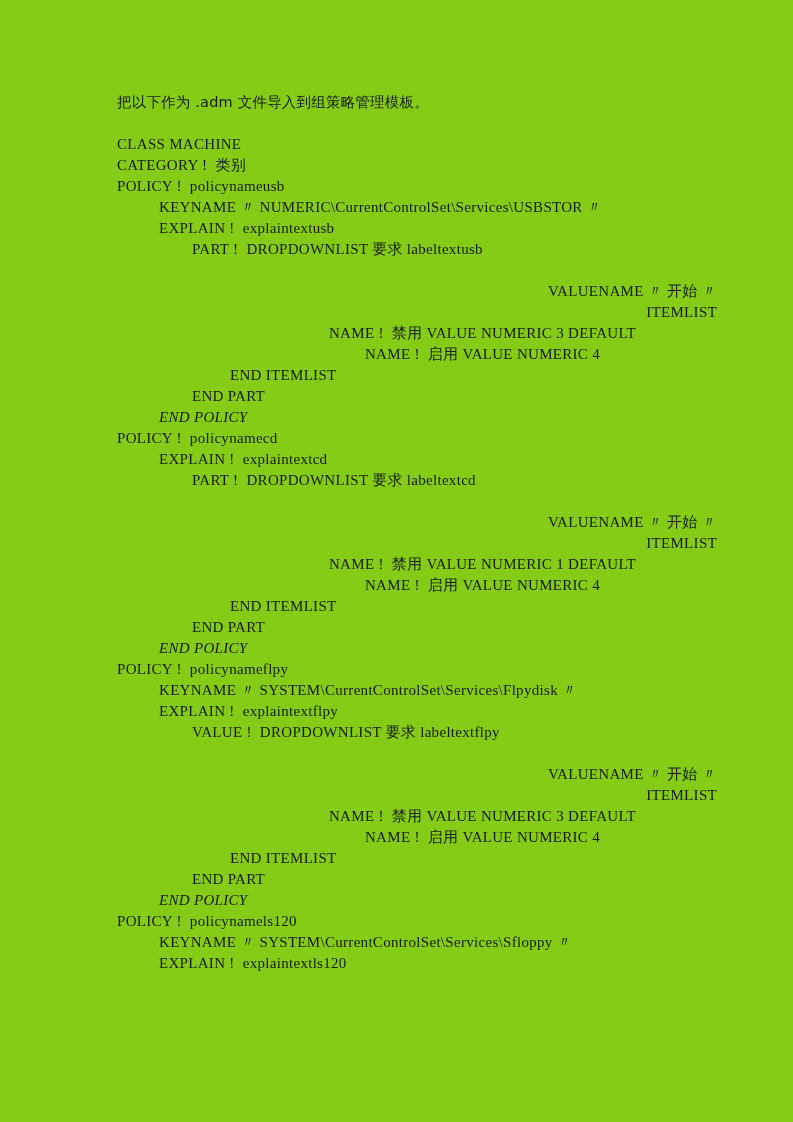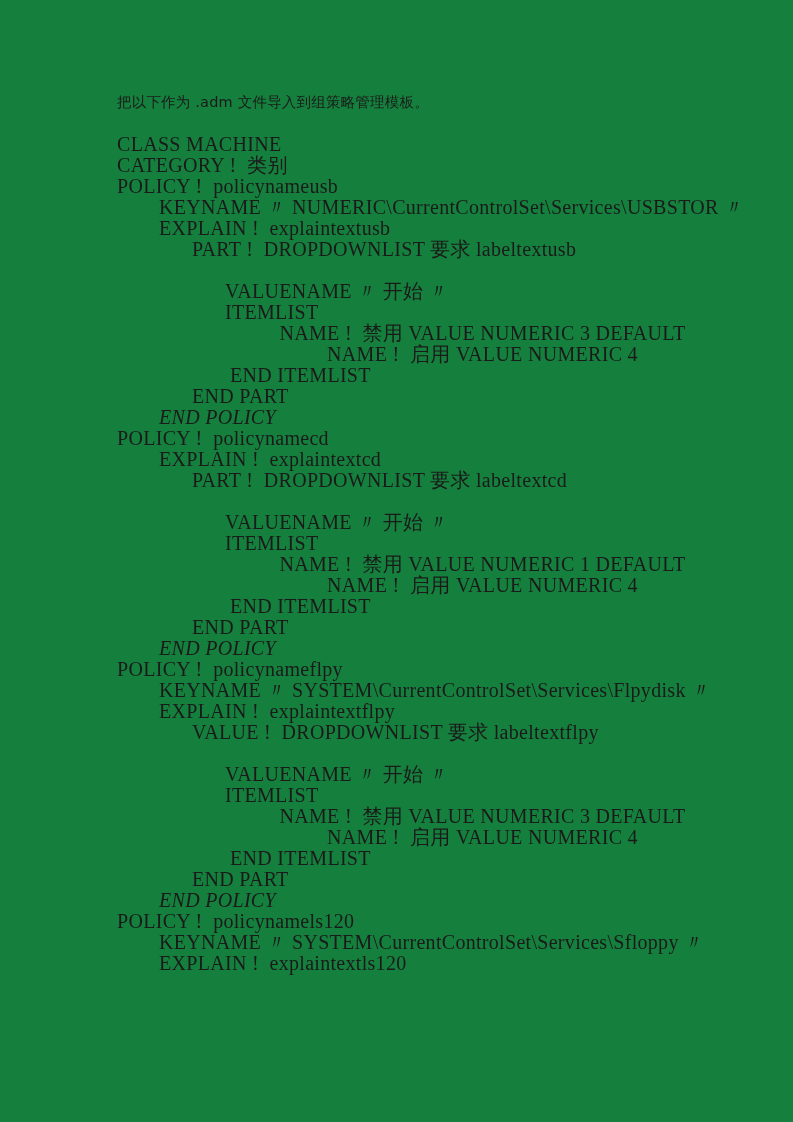--- a/index.html
+++ b/index.html
@@ -14,21 +14,21 @@
     overflow: hidden;
     font-family: "Liberation Serif", "DejaVu Serif", serif;
     color: #1a1a1a;
   }
   .page {
     position: absolute;
     left: 0;
     top: 0;
     width: 793px;
     height: 1122px;
-    background: #15803d;
+    background: #84cc16;
   }
   .content {
     position: absolute;
     left: 117px;
     top: 92px;
     width: 600px;
   }
   .intro {
     font-family: "DejaVu Sans", "Liberation Sans", sans-serif;
     font-size: 14.5px;
@@ -36,35 +36,35 @@
     color: #1a1a1a;
     white-space: pre;
     margin: 0 0 21px 0;
     letter-spacing: 0.2px;
   }
   .code-block {
     margin: 0;
   }
   .line {
     font-family: "Liberation Serif", "DejaVu Serif", serif;
-    font-size: 20px;
+    font-size: 15px;
     line-height: 21px;
     height: 21px;
     white-space: pre;
     color: #1a1a1a;
     letter-spacing: 0.3px;
   }
   .line.blank {
     height: 21px;
   }
   
   .ind-0 { padding-left: 0px; }
   .ind-1 { padding-left: 42px; }
   .ind-3 { padding-left: 75px; }
-  .ind-4 { padding-left: 108px; }
+  .ind-4 { padding-left: 108px; text-align: right; }
   .ind-5 { padding-left: 131px; text-align: center; }
   .ind-6 { padding-left: 113px; }
   .ind-7 { padding-left: 75px; }
   .ind-8 { padding-left: 42px; font-style: italic; }
 </style>
 </head>
 <body>
 
 <div class="page">
   <div class="content">

